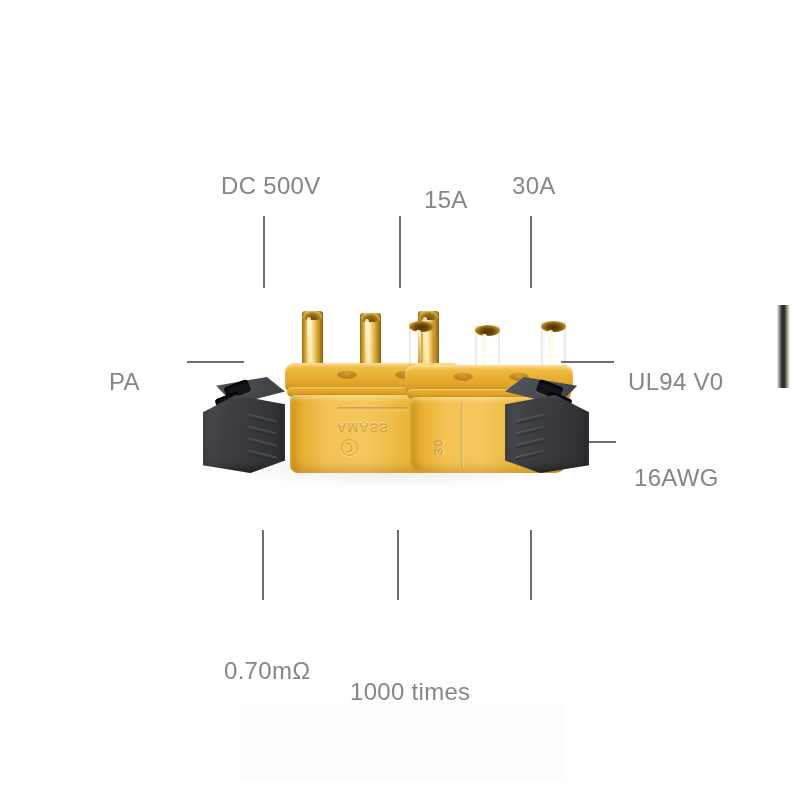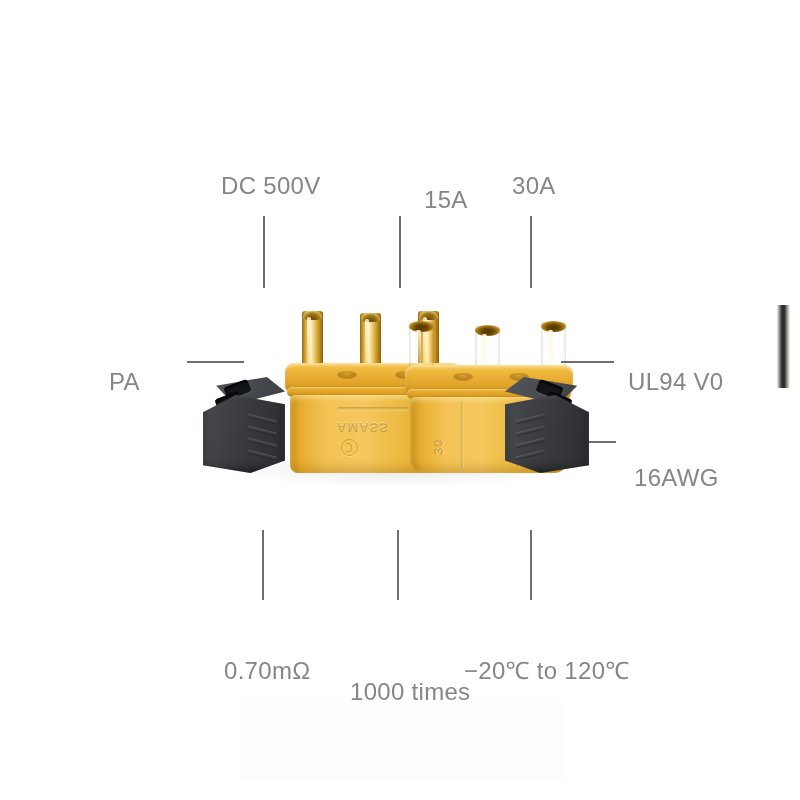--- a/index.html
+++ b/index.html
@@ -249,21 +249,20 @@
 
   <div class="label" style="left:634px; top:466px;">16AWG</div>
   <div class="leader-h" style="left:561px; top:441px; width:55px;"></div>
 
   <div class="leader-v" style="left:262px; top:530px; height:70px;"></div>
   <div class="leader-v" style="left:397px; top:530px; height:70px;"></div>
   <div class="leader-v" style="left:530px; top:530px; height:70px;"></div>
 
   <div class="label" style="left:224px; top:659px;">0.70mΩ</div>
   <div class="label" style="left:350px; top:680px;">1000 times</div>
-  <div class="label" style="left:464px; top:659px;">−20℃ to 120℃</div>
 
   <div id="scene">
 
     <div class="shadow-pad" style="left:30px; top:160px; width:340px; height:34px;"></div>
 
     <div class="connector" style="left:8px; top:84px; width:104px; height:100px;">
 
       <div class="boot-top" style="left:0px; top:0px; width:82px; height:48px;
                   clip-path: polygon(16% 18%, 78% 0%, 100% 30%, 38% 58%);"></div>
 

